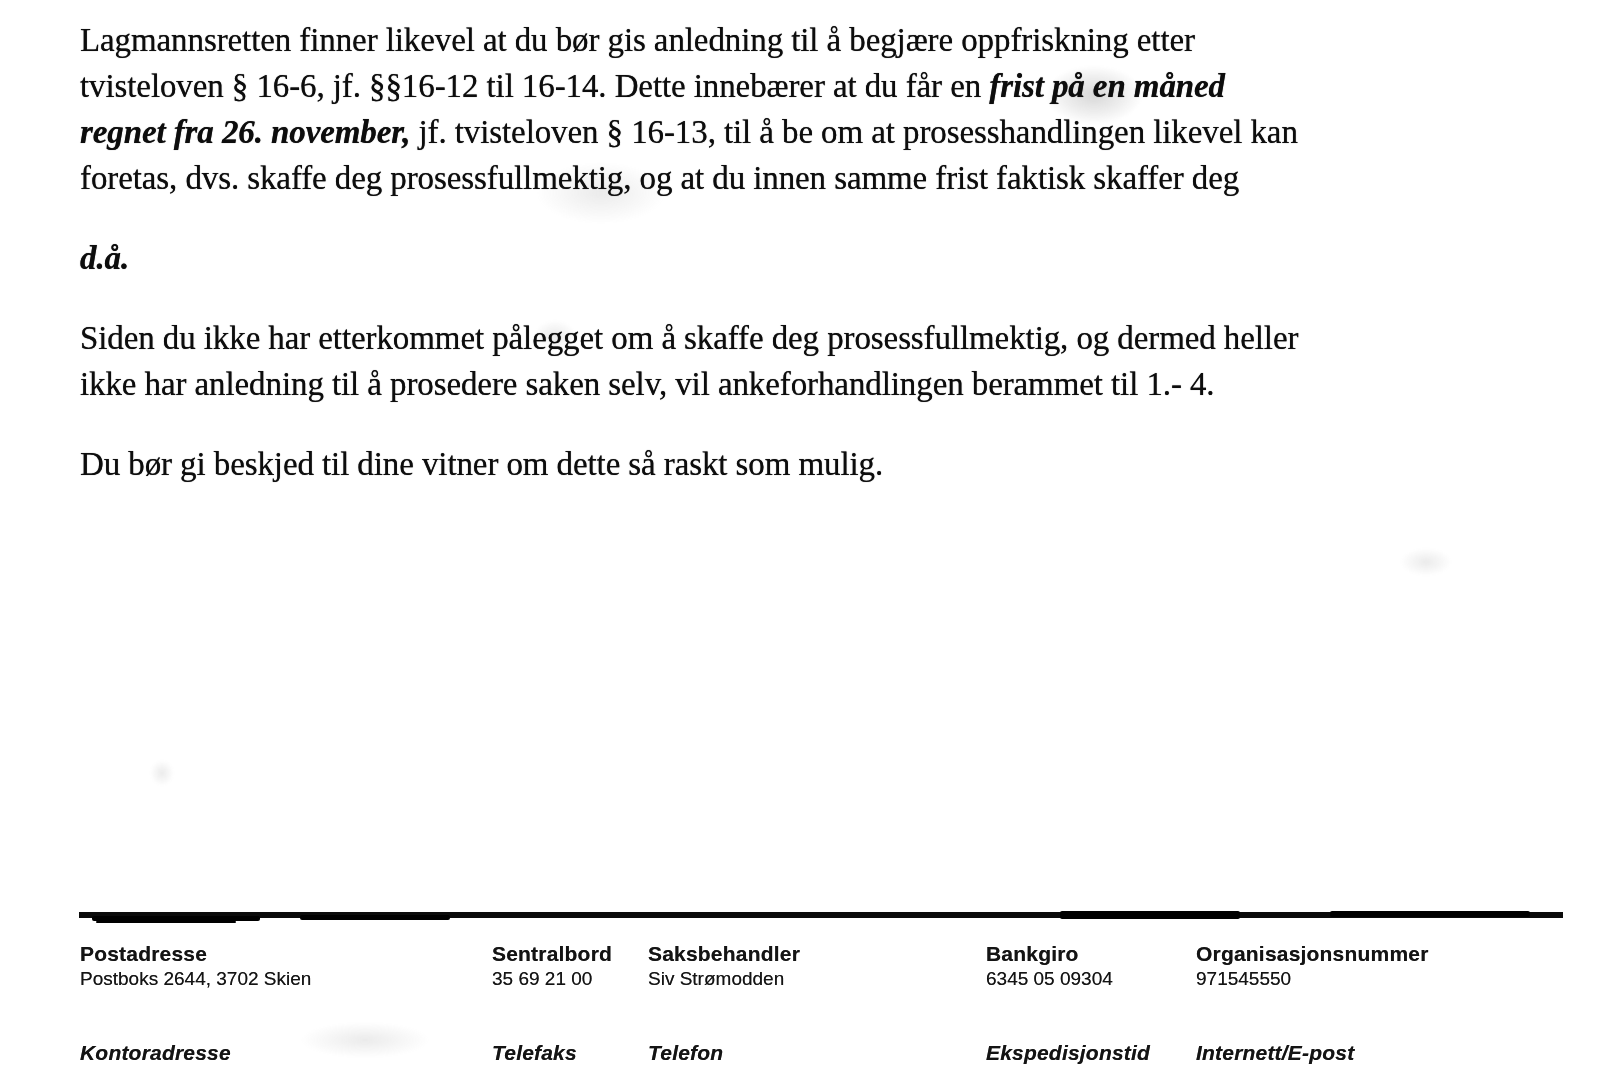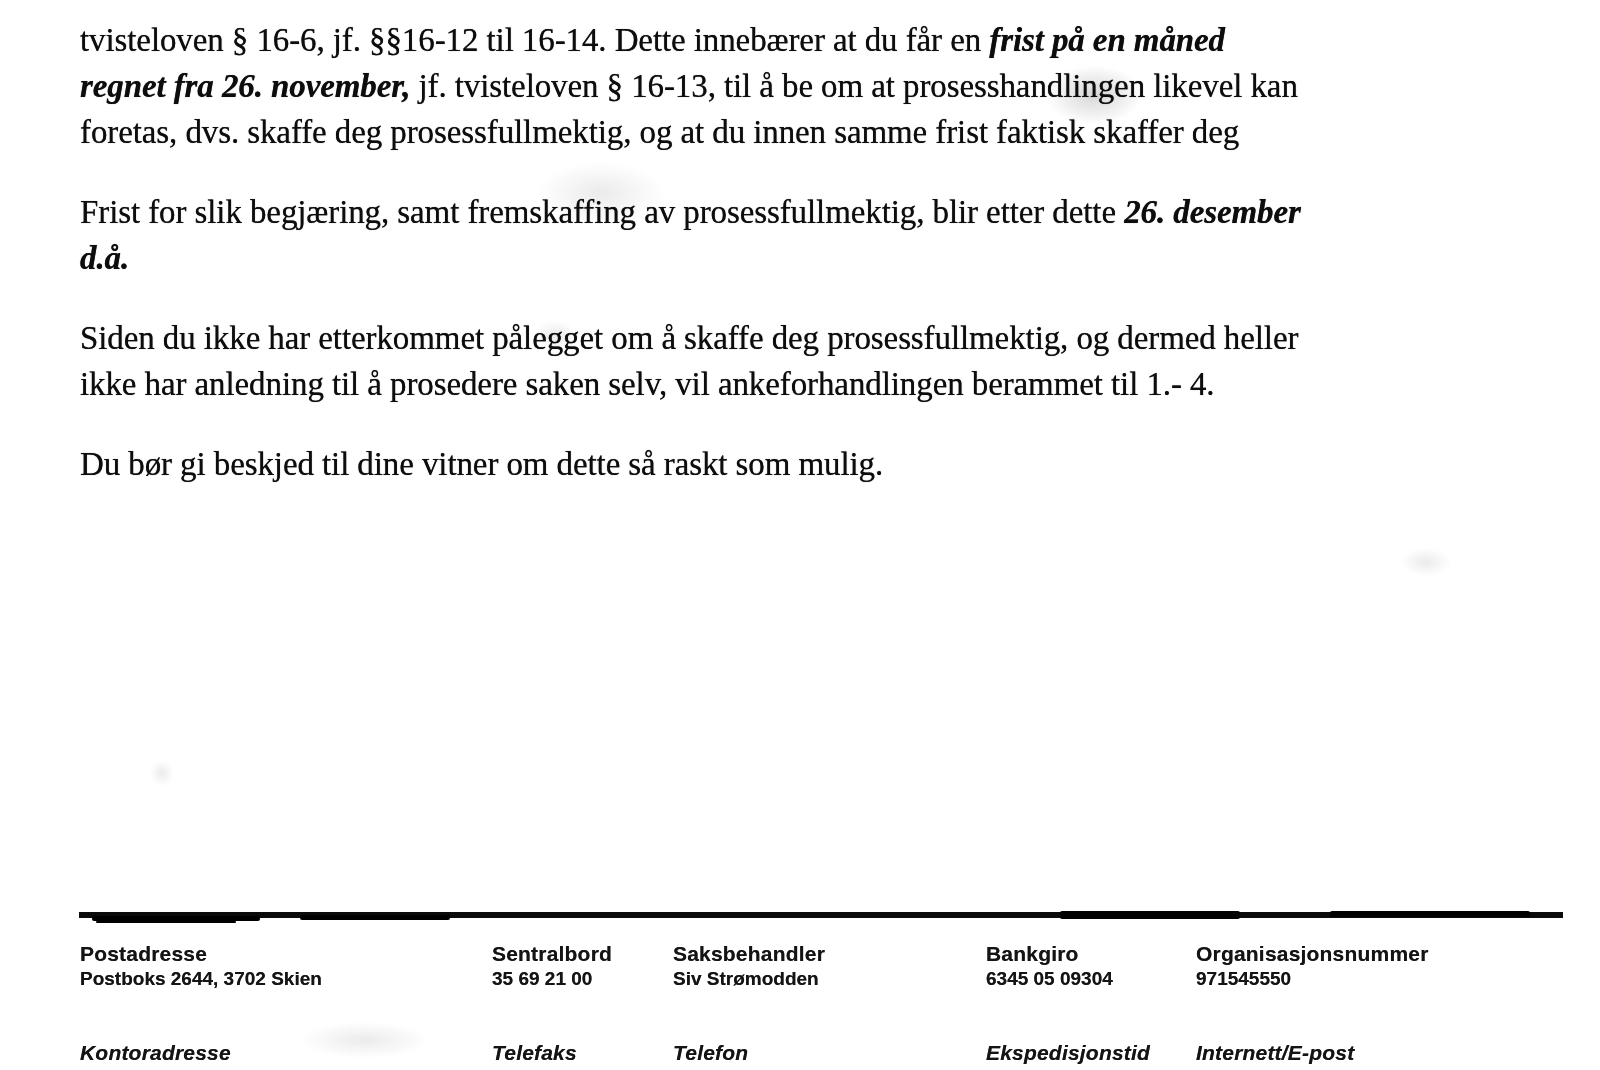--- a/index.html
+++ b/index.html
@@ -37,46 +37,46 @@
   
   .footer{
     position:absolute;left:0;top:941px;width:1600px;
     font-family:"Liberation Sans", sans-serif;
     color:#141414;
     text-shadow:0 0 0.5px rgba(20,20,20,0.7);
   }
   .fcol{position:absolute;top:0;}
   .flabel{font-weight:bold;font-size:21px;line-height:25px;letter-spacing:0.2px;white-space:pre;}
   .fvalue{font-size:19px;line-height:22px;white-space:pre;}
-  .fvalue.v1{margin-top:2px;font-weight:bold;}
+  .fvalue.v1{margin-top:2px;}
   .flabel.l2{margin-top:50px;font-style:italic;}
   .fvalue.v2{margin-top:2px;}
 </style>
 </head>
 <body>
 
 <div class="page">
 
   <div class="smudge" style="left:1046px;top:66px;width:96px;height:58px;"></div>
   <div class="smudge weak" style="left:536px;top:162px;width:130px;height:62px;"></div>
   <div class="smudge weak" style="left:534px;top:320px;width:42px;height:30px;"></div>
   <div class="smudge weak" style="left:1400px;top:548px;width:52px;height:28px;"></div>
   <div class="smudge weak" style="left:150px;top:760px;width:24px;height:26px;"></div>
   <div class="smudge weak" style="left:300px;top:1022px;width:130px;height:36px;"></div>
 
   <div class="body-text">
 
     <div class="para">
+      <div class="line"><span class="seg">Lagmannsretten finner likevel at du bør gis anledning til å begjære oppfriskning etter</span></div>
       <div class="line"><span class="seg">tvisteloven § 16-6, jf. §§16-12 til 16-14. Dette innebærer at du får en </span><span class="seg b">frist på en måned</span></div>
       <div class="line"><span class="seg b">regnet fra 26. november, </span><span class="seg">jf. tvisteloven § 16-13, til å be om at prosesshandlingen likevel kan</span></div>
       <div class="line"><span class="seg">foretas, dvs. skaffe deg prosessfullmektig, og at du innen samme frist faktisk skaffer deg</span></div>
     </div>
 
     <div class="para">
-      <div class="line"><span class="seg">Frist for slik begjæring, samt fremskaffing av prosessfullmektig, blir etter dette </span><span class="seg b">26. desember</span></div>
       <div class="line"><span class="seg b">d.å.</span></div>
     </div>
 
     <div class="para">
       <div class="line"><span class="seg">Siden du ikke har etterkommet pålegget om å skaffe deg prosessfullmektig, og dermed heller</span></div>
       <div class="line"><span class="seg">ikke har anledning til å prosedere saken selv, vil ankeforhandlingen berammet til 1.- 4.</span></div>
     </div>
 
     <div class="para">
       <div class="line"><span class="seg">Du bør gi beskjed til dine vitner om dette så raskt som mulig.</span></div>
@@ -101,21 +101,21 @@
       <div class="fvalue v2">Statens hus,  Gjerpensgt. 16, Skien</div>
     </div>
 
     <div class="fcol" style="left:492px;">
       <div class="flabel l1">Sentralbord</div>
       <div class="fvalue v1">35 69 21 00</div>
       <div class="flabel l2">Telefaks</div>
       <div class="fvalue v2">35521009</div>
     </div>
 
-    <div class="fcol" style="left:673px;">
+    <div class="fcol" style="left:648px;">
       <div class="flabel l1">Saksbehandler</div>
       <div class="fvalue v1">Siv Strømodden</div>
       <div class="flabel l2">Telefon</div>
       <div class="fvalue v2"></div>
     </div>
 
     <div class="fcol" style="left:986px;">
       <div class="flabel l1">Bankgiro</div>
       <div class="fvalue v1">6345 05 09304</div>
       <div class="flabel l2">Ekspedisjonstid</div>

